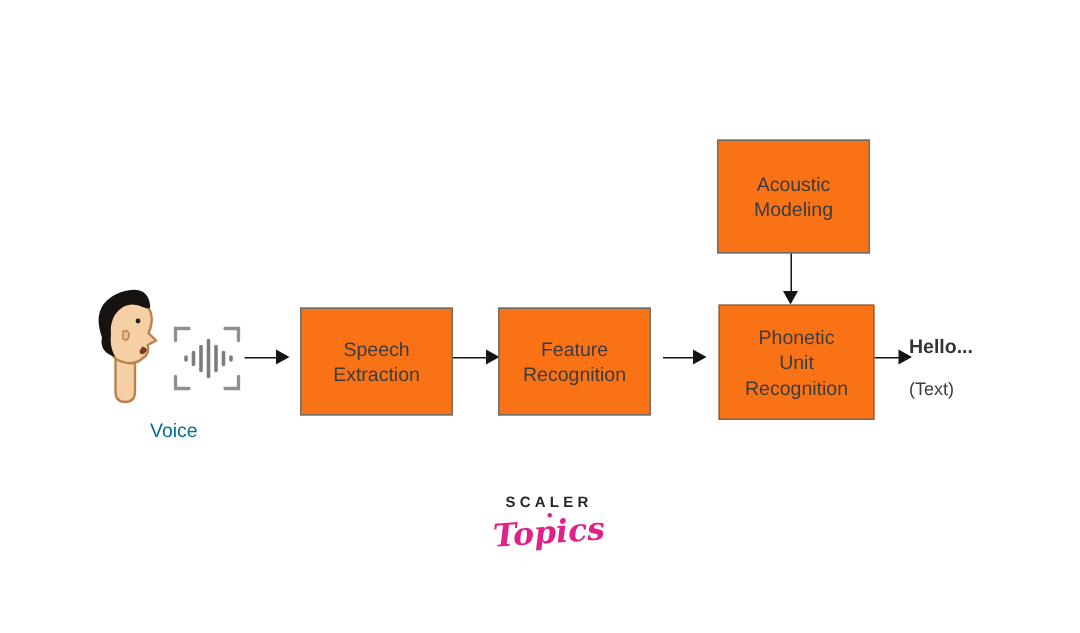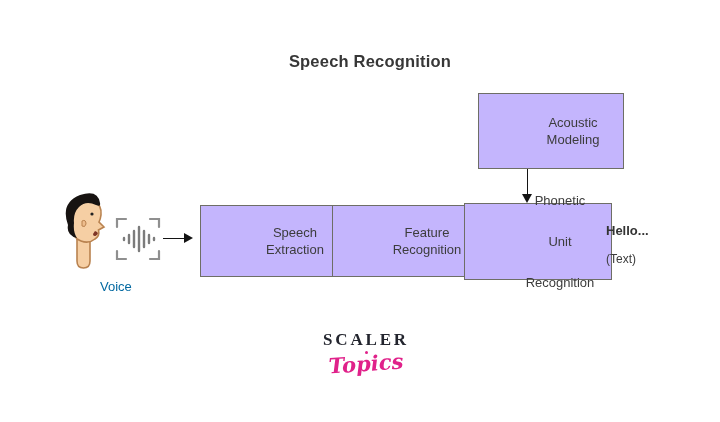--- a/index.html
+++ b/index.html
@@ -7,27 +7,27 @@
     position:relative;width:720px;height:422px;background:#ffffff;overflow:hidden;
     font-family:"Liberation Sans",sans-serif;color:#3a3a3a;
   }
   
   .diagram-title{
     position:absolute;left:240px;top:52px;width:260px;text-align:center;
     font-size:16.5px;font-weight:bold;color:#373737;letter-spacing:.2px;
   }
   
   .box{
-    position:absolute;background:#c4b5fd;border:1.6px solid #6e6e66;
+    position:absolute;background:#f97316;border:1.6px solid #6e6e66;
     display:flex;flex-direction:column;align-items:center;justify-content:center;
-    text-align:center;font-size:13px;line-height:17px;color:#3c3c3c;padding-left:44px;
+    text-align:center;font-size:13px;line-height:17px;color:#3c3c3c;
   }
   .box-se{left:200px;top:205px;width:100px;height:70px;}
   .box-fe{left:332px;top:205px;width:100px;height:70px;}
-  .box-pur{left:464px;top:203px;width:102px;height:75px;gap:24px;}
+  .box-pur{left:479px;top:203px;width:102px;height:75px;}
   .box-am{left:478px;top:93px;width:100px;height:74px;}
   
   .arrow-h{position:absolute;height:0;border-top:1.8px solid #141414;}
   .arrow-h::after{
     content:"";position:absolute;right:-2px;top:-5.8px;
     border-left:9px solid #141414;border-top:5px solid transparent;border-bottom:5px solid transparent;
   }
   .a1{left:163px;top:238px;width:28px;}
   .a2{left:302px;top:238px;width:29px;}
   .a3{left:442px;top:238px;width:27px;}
@@ -41,33 +41,32 @@
   
   .person{position:absolute;left:52px;top:191px;width:62px;height:82px;}
   .wave{position:absolute;left:112px;top:214px;width:52px;height:50px;}
   .voice-label{position:absolute;left:100px;top:279px;width:70px;text-align:left;font-size:13px;color:#0369a1;}
   
   .output{position:absolute;left:606px;top:223px;width:74px;text-align:left;}
   .output .l1{font-size:13px;font-weight:bold;color:#333;}
   .output .l2{font-size:12px;color:#3c3c3c;margin-top:14px;}
   
   .brand{position:absolute;left:318px;top:330px;width:96px;text-align:center;}
-  .brand-name{font-size:17px;font-weight:bold;letter-spacing:2.8px;color:#23252e;font-family:Liberation Serif, serif;}
+  .brand-name{font-size:10px;font-weight:bold;letter-spacing:2.8px;color:#23252e;}
   .brand-dot{width:3px;height:3px;border-radius:50%;background:#e0218a;margin:1px auto 0 auto;}
   .brand-sub{
     font-family:"DejaVu Serif",serif;font-style:italic;font-weight:bold;
     font-size:21px;color:#e0218a;transform:rotate(-4deg);margin-top:-3px;
   }
 </style>
 </head>
 <body>
 
 <div id="canvas">
 
-  <div class="diagram-title">Speech Recognition</div>
 
   <svg class="person" viewBox="0 0 62 82">
 
     <path d="M25 44 L25 70 Q25 77 31.5 77 Q38 77 38 70 L38 44 Z" fill="#f6cfa4" stroke="#b9824f" stroke-width="1.6"></path>
 
     <path d="M20 16 Q30 4 42 10 Q50 14 49 24 Q48.5 28 47 31 L52 36 L46.5 39 Q48 45 43 48 Q37 53 29 50 Q20 47 19 35 Z" fill="#f6cfa4" stroke="#b9824f" stroke-width="1.6"></path>
 
     <path d="M43 40 Q48.5 42 43.5 45 Q41 45.5 41 43 Z" fill="#7e3526"></path>
 
     <path d="M16 34 Q8 12 28 4 Q46 -2 48 12 Q49 16 44 14 Q34 9 27 16 Q21 22 22 32 Q21 41 25 47 Q14 44 16 34 Z" fill="#171311"></path>

